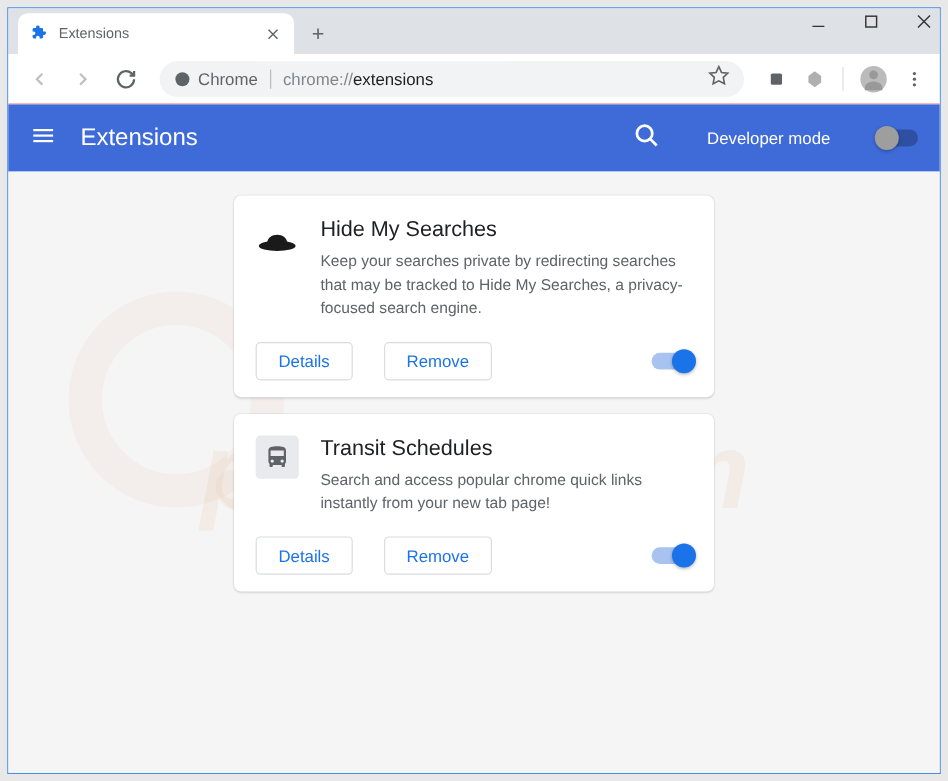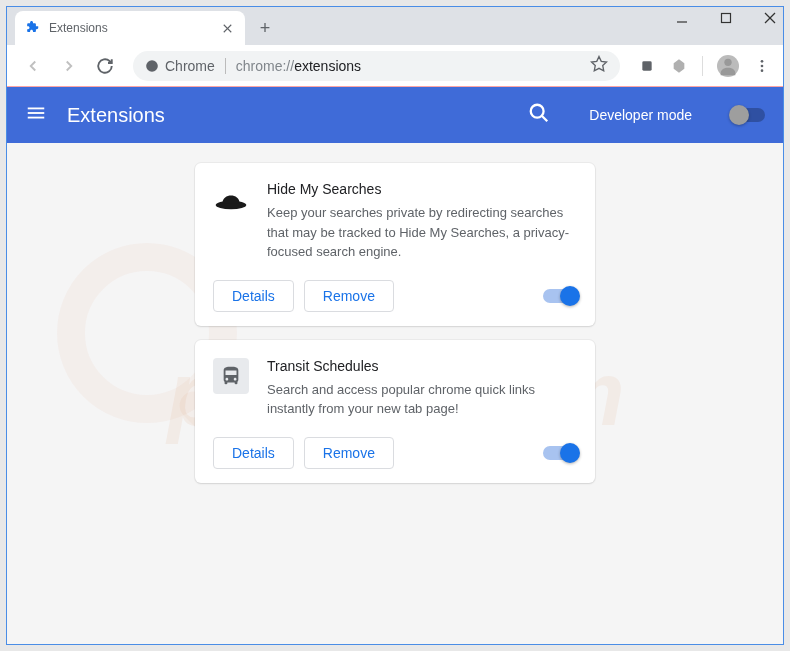--- a/index.html
+++ b/index.html
@@ -286,33 +286,33 @@
     }
     .ext-icon.transit {
       background: #e8eaed;
       border-radius: 4px;
       font-size: 20px;
     }
     .ext-info {
       flex: 1;
     }
     .ext-name {
-      font-size: 14px;
+      font-size: 18px;
       color: #202124;
       margin-bottom: 6px;
     }
     .ext-desc {
       font-size: 13px;
       color: #5f6368;
       line-height: 1.5;
     }
     .ext-footer {
       display: flex;
       align-items: center;
-      gap: 10px;
+      gap: 26px;
     }
     .ext-btn {
       padding: 7px 18px;
       border: 1px solid #dadce0;
       border-radius: 4px;
       color: #1a73e8;
       font-size: 14px;
       background: white;
       cursor: pointer;
     }

